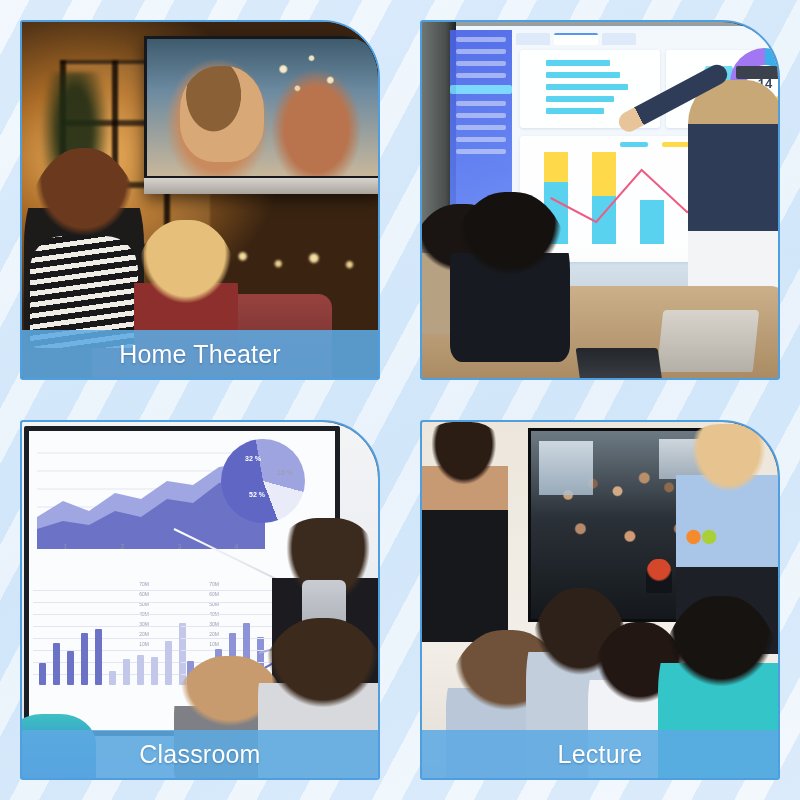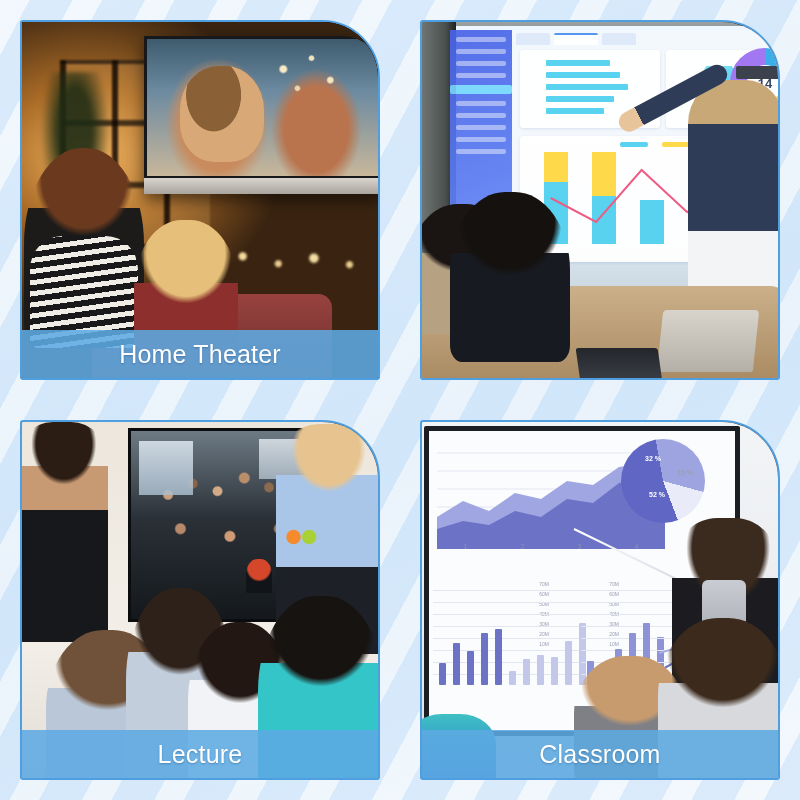--- a/index.html
+++ b/index.html
@@ -440,158 +440,158 @@
         <div class="cf-laptop2"></div>
         <div class="cf-p2"></div>
         <div class="cf-p1"></div>
       </div>
     </div>
   </div>
 
   <div class="panel-cell">
     <div class="panel">
       <div class="scene">
+        <div class="cl-wall"></div>
+        <div class="cl-board">
+
+          <div class="cl-area">
+            <svg viewBox="0 0 228 108" preserveAspectRatio="none">
+              <g stroke="#e4e6f1" stroke-width="1">
+                <line x1="0" y1="12" x2="228" y2="12"></line>
+                <line x1="0" y1="30" x2="228" y2="30"></line>
+                <line x1="0" y1="48" x2="228" y2="48"></line>
+                <line x1="0" y1="66" x2="228" y2="66"></line>
+                <line x1="0" y1="84" x2="228" y2="84"></line>
+              </g>
+              <path d="M0,76 L26,60 L52,70 L78,52 L104,58 L130,40 L156,44 L182,26 L208,22 L228,22 L228,108 L0,108 Z" fill="#a0a6e2"></path>
+              <path d="M0,88 L26,80 L52,84 L78,70 L104,76 L130,58 L156,62 L182,42 L208,36 L228,36 L228,108 L0,108 Z" fill="#6c72c6"></path>
+            </svg>
+          </div>
+          <div class="cl-axis">
+            <span>1</span>
+            <span>2</span>
+            <span>3</span>
+            <span>4</span>
+          </div>
+
+          <div class="cl-legendblocks">
+            <i></i>
+              <i></i>
+              <i></i>
+          </div>
+
+          <div class="cl-pie">
+            <span style="left:24px; top:16px">32 %</span>
+            <span style="left:56px; top:30px; color:#9aa0b4">15 %</span>
+            <span style="left:28px; top:52px">52 %</span>
+          </div>
+
+          <div class="cl-mini" style="left:4px">
+            <div class="plot">
+              <b style="left:6px;  height:22px; background:#6c72c6"></b>
+              <b style="left:20px; height:42px; background:#6c72c6"></b>
+              <b style="left:34px; height:34px; background:#6c72c6"></b>
+              <b style="left:48px; height:52px; background:#6c72c6"></b>
+              <b style="left:62px; height:56px; background:#6c72c6"></b>
+            </div>
+            <div class="lbls">
+              <div>70M</div>
+              <div>60M</div>
+              <div>50M</div>
+              <div>40M</div>
+              <div>30M</div>
+              <div>20M</div>
+              <div>10M</div>
+            </div>
+          </div>
+
+          <div class="cl-mini" style="left:74px">
+            <div class="plot">
+              <b style="left:6px;  height:14px; background:#c3c7ea"></b>
+              <b style="left:20px; height:26px; background:#c3c7ea"></b>
+              <b style="left:34px; height:30px; background:#c3c7ea"></b>
+              <b style="left:48px; height:28px; background:#c3c7ea"></b>
+              <b style="left:62px; height:44px; background:#c3c7ea"></b>
+              <b style="left:76px; height:62px; background:#c3c7ea"></b>
+            </div>
+            <div class="lbls">
+              <div>70M</div>
+              <div>60M</div>
+              <div>50M</div>
+              <div>40M</div>
+              <div>30M</div>
+              <div>20M</div>
+              <div>10M</div>
+            </div>
+          </div>
+
+          <div class="cl-mini" style="left:152px">
+            <div class="plot">
+              <b style="left:6px;  height:24px; background:#8d93d6"></b>
+              <b style="left:20px; height:20px; background:#8d93d6"></b>
+              <b style="left:34px; height:36px; background:#8d93d6"></b>
+              <b style="left:48px; height:52px; background:#8d93d6"></b>
+              <b style="left:62px; height:62px; background:#8d93d6"></b>
+              <b style="left:76px; height:48px; background:#8d93d6"></b>
+            </div>
+            <div class="lbls">
+              <div>70M</div>
+              <div>60M</div>
+              <div>50M</div>
+              <div>40M</div>
+              <div>30M</div>
+              <div>20M</div>
+              <div>10M</div>
+            </div>
+          </div>
+
+          <div class="cl-mini" style="left:228px; width:112px">
+            <div class="plot">
+              <svg viewBox="0 0 92 106" preserveAspectRatio="none" style="width:100%;height:100%">
+                <polyline points="2,92 24,80 46,66 68,44 90,26" fill="none" stroke="#6c72c6" stroke-width="2"></polyline>
+                <polyline points="2,74 24,68 46,62 68,54 90,42" fill="none" stroke="#a8addf" stroke-width="2"></polyline>
+              </svg>
+            </div>
+            <div class="lbls">
+              <div>70M</div>
+              <div>60M</div>
+              <div>50M</div>
+              <div>40M</div>
+              <div>30M</div>
+              <div>20M</div>
+              <div>10M</div>
+            </div>
+          </div>
+        </div>
+
+        <div class="cl-pointer"></div>
+        <div class="cl-teacher"></div>
+        <div class="cl-s3"></div>
+        <div class="cl-s1"></div>
+        <div class="cl-s2"></div>
+      </div>
+      <div class="caption">Classroom</div>
+    </div>
+  </div>
+
+  <div class="panel-cell">
+    <div class="panel">
+      <div class="scene">
         <div class="lc-wall"></div>
         <div class="lc-screen">
           <div class="lc-crowd"></div>
           <div class="lc-win"></div>
           <div class="lc-win2"></div>
           <div class="lc-redhair"></div>
         </div>
         <div class="lc-speaker"></div>
         <div class="lc-presenter"></div>
         <div class="lc-fruit"></div>
         <div class="lc-a1"></div>
         <div class="lc-a2"></div>
         <div class="lc-a3"></div>
         <div class="lc-a4"></div>
       </div>
       <div class="caption">Lecture</div>
     </div>
   </div>
 
-  <div class="panel-cell">
-    <div class="panel">
-      <div class="scene">
-        <div class="cl-wall"></div>
-        <div class="cl-board">
-
-          <div class="cl-area">
-            <svg viewBox="0 0 228 108" preserveAspectRatio="none">
-              <g stroke="#e4e6f1" stroke-width="1">
-                <line x1="0" y1="12" x2="228" y2="12"></line>
-                <line x1="0" y1="30" x2="228" y2="30"></line>
-                <line x1="0" y1="48" x2="228" y2="48"></line>
-                <line x1="0" y1="66" x2="228" y2="66"></line>
-                <line x1="0" y1="84" x2="228" y2="84"></line>
-              </g>
-              <path d="M0,76 L26,60 L52,70 L78,52 L104,58 L130,40 L156,44 L182,26 L208,22 L228,22 L228,108 L0,108 Z" fill="#a0a6e2"></path>
-              <path d="M0,88 L26,80 L52,84 L78,70 L104,76 L130,58 L156,62 L182,42 L208,36 L228,36 L228,108 L0,108 Z" fill="#6c72c6"></path>
-            </svg>
-          </div>
-          <div class="cl-axis">
-            <span>1</span>
-            <span>2</span>
-            <span>3</span>
-            <span>4</span>
-          </div>
-
-          <div class="cl-legendblocks">
-            <i></i>
-              <i></i>
-              <i></i>
-          </div>
-
-          <div class="cl-pie">
-            <span style="left:24px; top:16px">32 %</span>
-            <span style="left:56px; top:30px; color:#9aa0b4">15 %</span>
-            <span style="left:28px; top:52px">52 %</span>
-          </div>
-
-          <div class="cl-mini" style="left:4px">
-            <div class="plot">
-              <b style="left:6px;  height:22px; background:#6c72c6"></b>
-              <b style="left:20px; height:42px; background:#6c72c6"></b>
-              <b style="left:34px; height:34px; background:#6c72c6"></b>
-              <b style="left:48px; height:52px; background:#6c72c6"></b>
-              <b style="left:62px; height:56px; background:#6c72c6"></b>
-            </div>
-            <div class="lbls">
-              <div>70M</div>
-              <div>60M</div>
-              <div>50M</div>
-              <div>40M</div>
-              <div>30M</div>
-              <div>20M</div>
-              <div>10M</div>
-            </div>
-          </div>
-
-          <div class="cl-mini" style="left:74px">
-            <div class="plot">
-              <b style="left:6px;  height:14px; background:#c3c7ea"></b>
-              <b style="left:20px; height:26px; background:#c3c7ea"></b>
-              <b style="left:34px; height:30px; background:#c3c7ea"></b>
-              <b style="left:48px; height:28px; background:#c3c7ea"></b>
-              <b style="left:62px; height:44px; background:#c3c7ea"></b>
-              <b style="left:76px; height:62px; background:#c3c7ea"></b>
-            </div>
-            <div class="lbls">
-              <div>70M</div>
-              <div>60M</div>
-              <div>50M</div>
-              <div>40M</div>
-              <div>30M</div>
-              <div>20M</div>
-              <div>10M</div>
-            </div>
-          </div>
-
-          <div class="cl-mini" style="left:152px">
-            <div class="plot">
-              <b style="left:6px;  height:24px; background:#8d93d6"></b>
-              <b style="left:20px; height:20px; background:#8d93d6"></b>
-              <b style="left:34px; height:36px; background:#8d93d6"></b>
-              <b style="left:48px; height:52px; background:#8d93d6"></b>
-              <b style="left:62px; height:62px; background:#8d93d6"></b>
-              <b style="left:76px; height:48px; background:#8d93d6"></b>
-            </div>
-            <div class="lbls">
-              <div>70M</div>
-              <div>60M</div>
-              <div>50M</div>
-              <div>40M</div>
-              <div>30M</div>
-              <div>20M</div>
-              <div>10M</div>
-            </div>
-          </div>
-
-          <div class="cl-mini" style="left:228px; width:112px">
-            <div class="plot">
-              <svg viewBox="0 0 92 106" preserveAspectRatio="none" style="width:100%;height:100%">
-                <polyline points="2,92 24,80 46,66 68,44 90,26" fill="none" stroke="#6c72c6" stroke-width="2"></polyline>
-                <polyline points="2,74 24,68 46,62 68,54 90,42" fill="none" stroke="#a8addf" stroke-width="2"></polyline>
-              </svg>
-            </div>
-            <div class="lbls">
-              <div>70M</div>
-              <div>60M</div>
-              <div>50M</div>
-              <div>40M</div>
-              <div>30M</div>
-              <div>20M</div>
-              <div>10M</div>
-            </div>
-          </div>
-        </div>
-
-        <div class="cl-pointer"></div>
-        <div class="cl-teacher"></div>
-        <div class="cl-s3"></div>
-        <div class="cl-s1"></div>
-        <div class="cl-s2"></div>
-      </div>
-      <div class="caption">Classroom</div>
-    </div>
-  </div>
-
 </div>
 
 </body></html>

